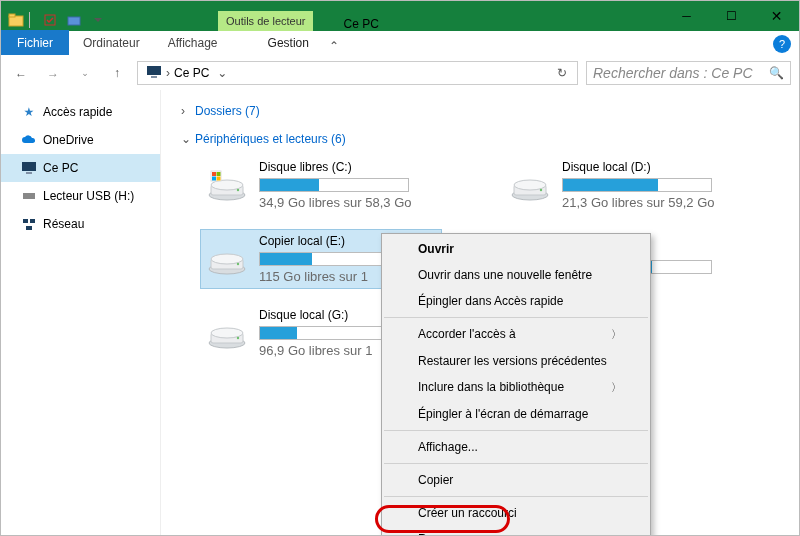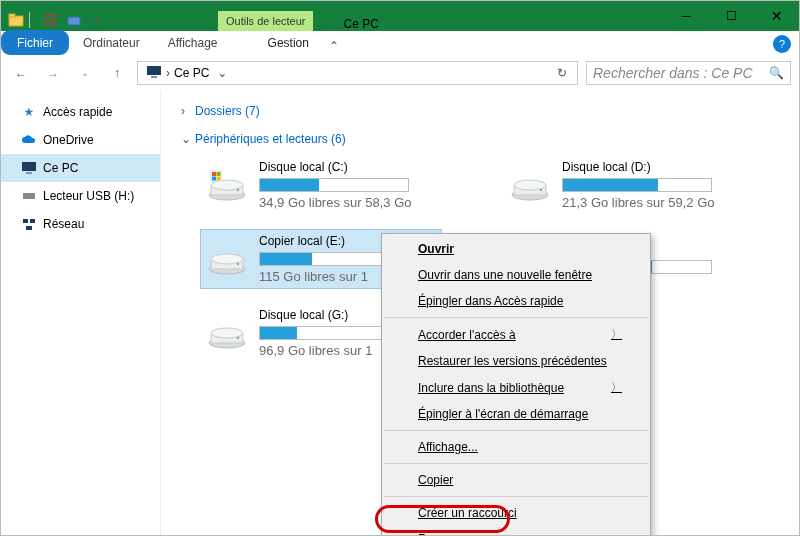--- a/index.html
+++ b/index.html
@@ -11,21 +11,21 @@
 .titlebar .qat-icon { width: 22px; height: 22px; display: flex; align-items: center; justify-content: center; }
 .titlebar .ribbon-hint { margin-left: 105px; background: #b6e986; color: #333; font-size: 11px; padding: 4px 8px; }
 .titlebar .title { margin-left: 30px; font-size: 12px; color: #000; }
 .titlebar .winbtns { margin-left: auto; display: flex; }
 .titlebar .winbtn { width: 45px; height: 30px; display: flex; align-items: center; justify-content: center; font-size: 12px; color: #000; }
 .titlebar .winbtn.close { font-size: 14px; }
 .dropdown-caret { width: 8px; height: 8px; border-top: 4px solid #555; border-left: 4px solid transparent; border-right: 4px solid transparent; margin-top: 4px; }
 
 
 .ribbon { height: 25px; display: flex; align-items: flex-end; border-bottom: 1px solid #fff; }
-.ribbon .tab { padding: 4px 14px; font-size: 12px; color: #444; cursor: pointer; height: 25px; display: flex; align-items: center; border-radius: 9px; }
+.ribbon .tab { padding: 4px 14px; font-size: 12px; color: #444; cursor: pointer; height: 25px; display: flex; align-items: center; }
 .ribbon .tab.file { background: #1979ca; color: #fff; padding: 4px 16px; }
 .ribbon .tab.gestion { color: #222; margin-left: 22px; }
 .ribbon .help { margin-left: auto; margin-right: 8px; width: 18px; height: 18px; border-radius: 50%; background: #0b7dda; color: #fff; display: flex; align-items: center; justify-content: center; font-size: 11px; margin-bottom: 2px; }
 .ribbon .chev { margin-right: 6px; color: #555; padding: 0 6px; margin-bottom:2px; }
 
 
 .navrow { height: 34px; display: flex; align-items: center; padding: 4px 8px; gap: 8px; background: #fff; }
 .navrow .navarrow { width: 24px; height: 24px; display: flex; align-items: center; justify-content: center; color: #888; }
 .navrow .navarrow.enabled { color: #555; }
 .addressbar { flex: 1; height: 24px; border: 1px solid #ccc; display: flex; align-items: center; padding: 0 4px; }
@@ -60,21 +60,21 @@
 .drive .dicon { width: 44px; height: 36px; display:flex; align-items:center; justify-content:center; }
 .drive .dicon svg { width: 44px; height: 36px; }
 .drive .dinfo { flex: 1; }
 .drive .dname { font-size: 12px; margin-bottom: 4px; }
 .drive .dbar { width: 150px; height: 14px; background: #fff; border:1px solid #bcbcbc; position: relative; margin-bottom: 3px; }
 .drive .dbar .fill { height: 100%; background: #26a0da; }
 .drive .dfree { font-size: 13px; color: #6a6a6a; }
 
 
 .context-menu { position: absolute; left: 380px; top: 232px; width: 270px; background: #f0f0f0; border: 1px solid #aaa; box-shadow: 3px 3px 6px rgba(0,0,0,0.25); z-index: 50; font-size: 12px; padding: 2px 0; }
-.context-menu .mi { padding: 6px 28px 6px 36px; cursor: default; display: flex; align-items: center; justify-content: space-between; text-decoration: underline; }
+.context-menu .mi { padding: 6px 28px 6px 36px; cursor: default; display: flex; justify-content: space-between; }
 .context-menu .mi.bold { font-weight: 600; }
 .context-menu .sep { height: 1px; background: #d0d0d0; margin: 3px 2px; }
 .context-menu .arrow { color: #333; font-size: 11px; }
 
 .highlight-ring { position: absolute; left: 374px; top: 504px; width: 135px; height: 28px; border: 3px solid #d80000; border-radius: 14px; z-index: 60; pointer-events: none; }
 
 </style>
 </head>
 <body>
 
@@ -204,21 +204,21 @@
     <ellipse cx="22" cy="18" rx="16" ry="5" fill="#f5f6f7" stroke="#c6cacd"></ellipse>
     <circle cx="33" cy="23" r="1.2" fill="#6ec06e"></circle>
     <rect x="6" y="4" width="10" height="10" fill="#fff" stroke="#ddd"></rect>
               <rect x="7" y="5" width="4" height="4" fill="#f25022"></rect>
               <rect x="11.5" y="5" width="4" height="4" fill="#7fba00"></rect>
               <rect x="7" y="9.5" width="4" height="4" fill="#00a4ef"></rect>
               <rect x="11.5" y="9.5" width="4" height="4" fill="#ffb900"></rect>
   </svg>
           </div>
     <div class="dinfo">
-      <div class="dname">Disque local (C:)</div>
+      <div class="dname">Disque libres (C:)</div>
       <div class="dbar">
               <div class="fill" style="width:40%"></div>
             </div>
       <div class="dfree">34,9 Go libres sur 58,3 Go</div>
     </div>
         </div>
         <div class="drive">
     <div class="dicon">
             <svg viewBox="0 0 44 36">
     <ellipse cx="22" cy="28" rx="18" ry="5" fill="#d9dde0" stroke="#b7bcc0"></ellipse>

